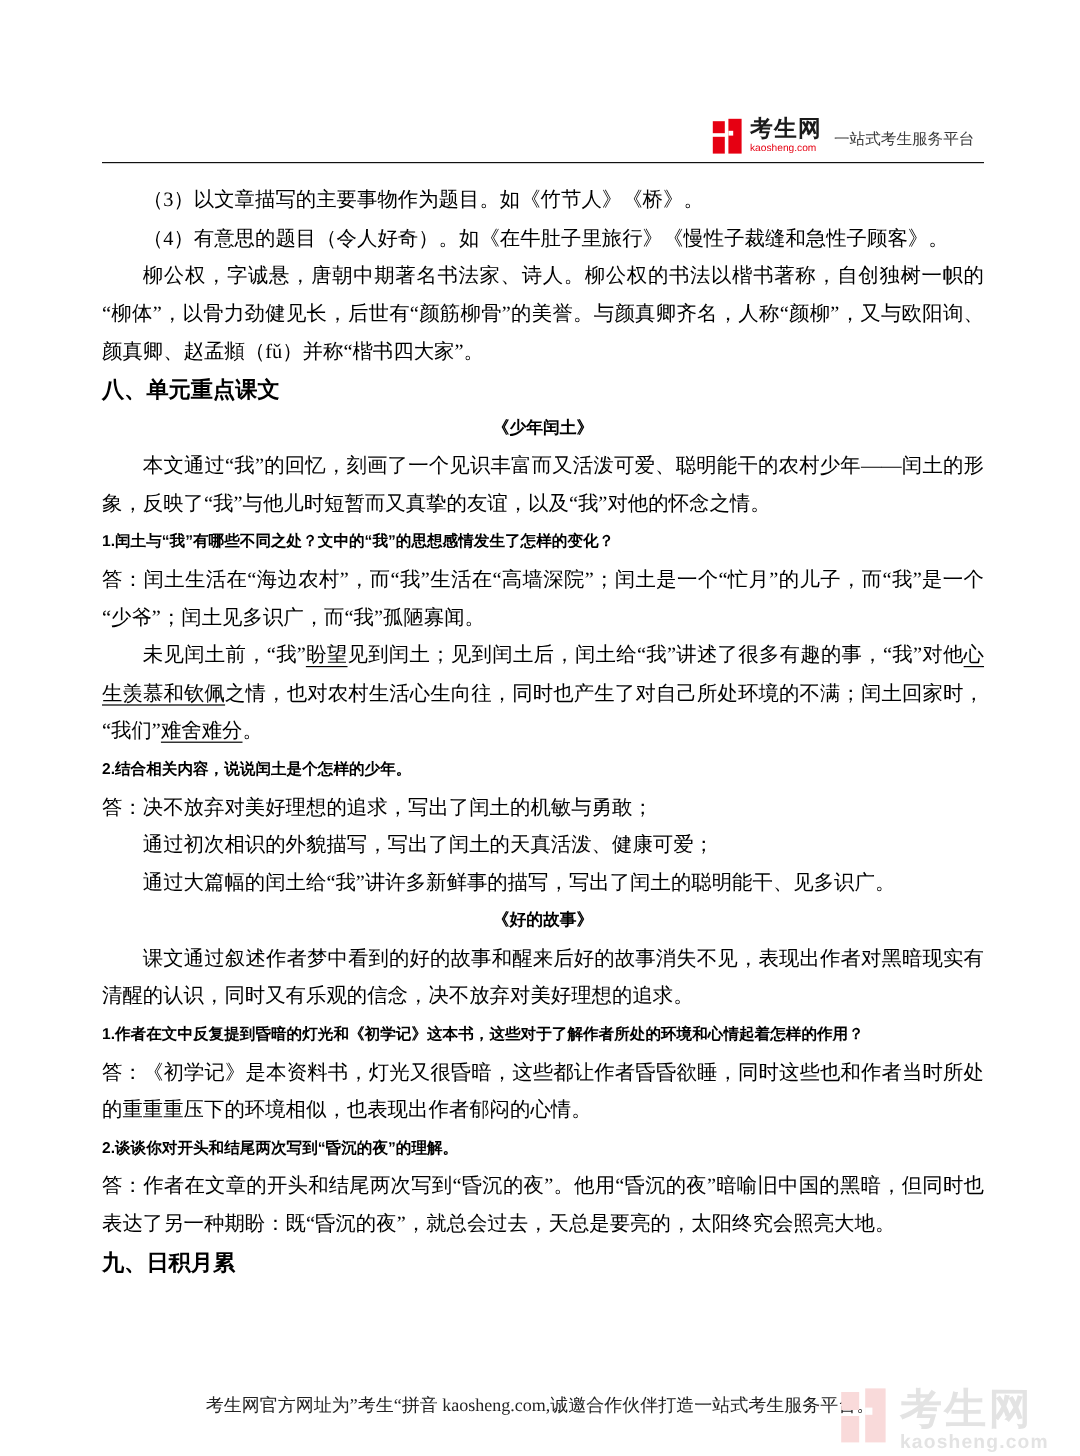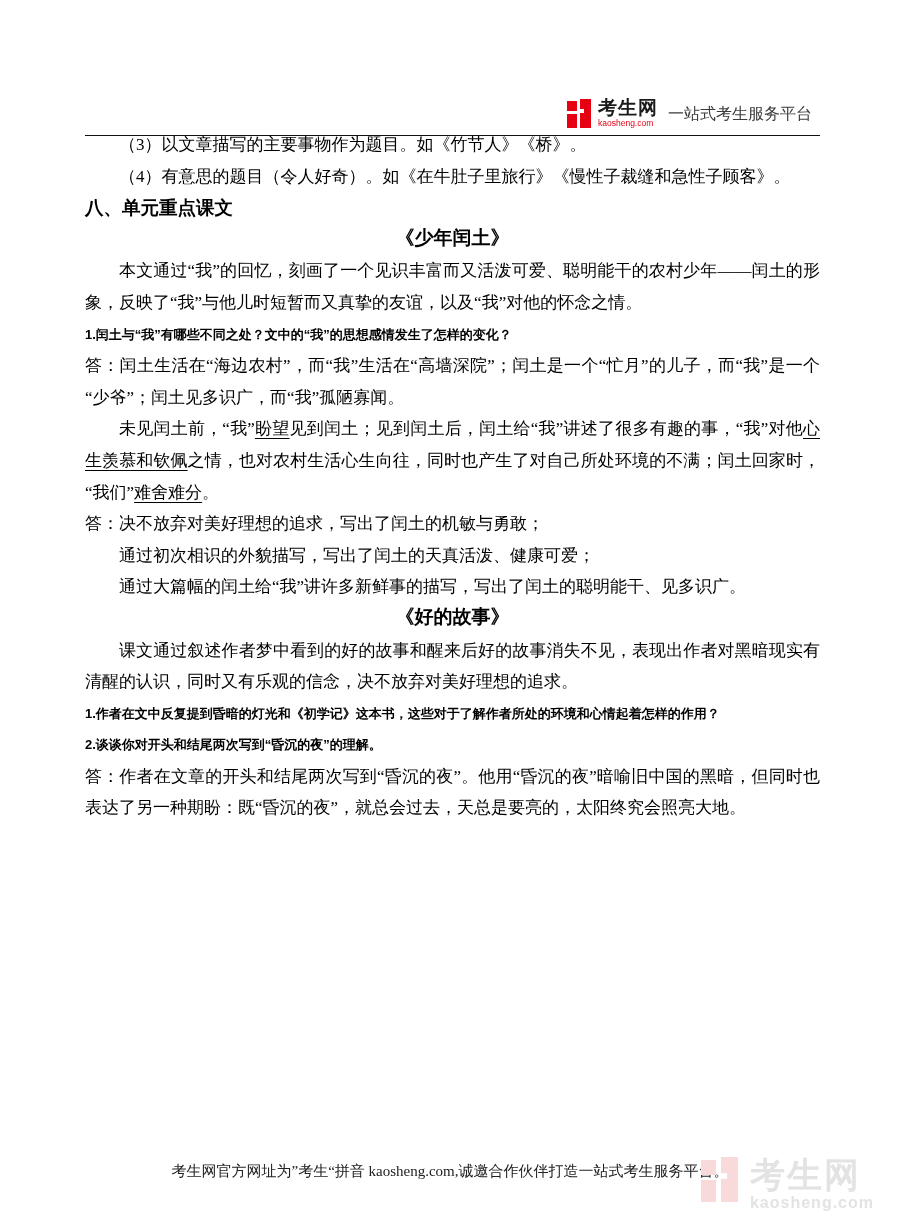--- a/index.html
+++ b/index.html
@@ -21,38 +21,38 @@
   }
   .logo-icon{position:relative;display:inline-block;width:25px;height:29px;flex:0 0 auto;}
   .logo-icon i{position:absolute;background:var(--brand-red,#e60012);}
   .logo-icon .b1{left:0;top:2px;width:10px;height:10px;}
   .logo-icon .b2{left:0;top:15px;width:10px;height:14px;}
   .logo-icon .b3{left:13px;top:0;width:11px;height:29px;}
   .logo-icon .notch{left:13px;top:10px;width:4px;height:4px;background:#fff;}
   .logo-text{display:flex;flex-direction:column;line-height:1;}
   .brand{font-family:"Liberation Sans",sans-serif;font-weight:bold;font-size:19px;letter-spacing:1px;color:#1a1a1a;}
   .domain{font-family:"Liberation Sans",sans-serif;font-size:8.5px;color:var(--brand-red,#e60012);margin-top:2px;}
-  .tagline{font-family:"Liberation Sans",sans-serif;font-size:16px;color:#3a3a3a;padding-bottom:3px;margin-left:4px;}
+  .tagline{font-family:"Liberation Sans",sans-serif;font-size:13px;color:#3a3a3a;padding-bottom:3px;margin-left:4px;}
   .rule{position:absolute;top:119px;left:85px;right:80px;border-top:1.6px solid #111;}
   
   .doc{
-    position:absolute;top:113px;left:85px;width:735px;
+    position:absolute;top:135px;left:85px;width:735px;
     font-size:17px;line-height:31.6px;
     text-align:justify;
   }
   .doc p{margin:0;padding:0;}
   .blk.indent{text-indent:2em;}
   .blk.plain{text-indent:0;}
   .blk.heading{
     font-family:"Liberation Sans","DejaVu Sans",sans-serif;
     font-weight:bold;font-size:18.5px;text-indent:0;text-align:left;
   }
   .blk.title{
-    font-family:Liberation Mono, monospace;
-    font-weight:bold;font-size:19px;text-align:center;text-indent:0;
+    font-family:Liberation Sans, sans-serif;
+    font-weight:bold;font-size:14px;text-align:center;text-indent:0;
   }
   .blk.question{
     font-family:"Liberation Sans","DejaVu Sans",sans-serif;
     font-weight:bold;font-size:13px;text-indent:0;
   }
   .blk u{text-decoration:underline;text-underline-offset:4px;}
   
   .footer-text{
     position:absolute;left:0;right:0;top:1146px;margin:0;
     text-align:center;font-size:15px;color:#222;
@@ -96,34 +96,38 @@
         <span class="domain">kaosheng.com</span>
       </span>
       <span class="tagline">一站式考生服务平台</span>
     </div>
     <div class="rule"></div>
   </div>
 
   <div class="doc">
       <p class="blk indent">（3）以文章描写的主要事物作为题目。如《竹节人》《桥》。</p>
       <p class="blk indent">（4）有意思的题目（令人好奇）。如《在牛肚子里旅行》《慢性子裁缝和急性子顾客》。</p>
+      <p class="blk indent">柳公权，字诚悬，唐朝中期著名书法家、诗人。柳公权的书法以楷书著称，自创独树一帜的“柳体”，以骨力劲健见长，后世有“颜筋柳骨”的美誉。与颜真卿齐名，人称“颜柳”，又与欧阳询、颜真卿、赵孟頫（fǔ）并称“楷书四大家”。</p>
       <p class="blk heading">八、单元重点课文</p>
       <p class="blk title">《少年闰土》</p>
       <p class="blk indent">本文通过“我”的回忆，刻画了一个见识丰富而又活泼可爱、聪明能干的农村少年——闰土的形象，反映了“我”与他儿时短暂而又真挚的友谊，以及“我”对他的怀念之情。</p>
       <p class="blk question">1.闰土与“我”有哪些不同之处？文中的“我”的思想感情发生了怎样的变化？</p>
       <p class="blk plain">答：闰土生活在“海边农村”，而“我”生活在“高墙深院”；闰土是一个“忙月”的儿子，而“我”是一个“少爷”；闰土见多识广，而“我”孤陋寡闻。</p>
       <p class="blk indent"><span>未见闰土前，“我”</span><u>盼望</u><span>见到闰土；见到闰土后，闰土给“我”讲述了很多有趣的事，“我”对他</span><u>心生羡慕和钦佩</u><span>之情，也对农村生活心生向往，同时也产生了对自己所处环境的不满；闰土回家时，“我们”</span><u>难舍难分</u><span>。</span></p>
+      <p class="blk question">2.结合相关内容，说说闰土是个怎样的少年。</p>
       <p class="blk plain">答：决不放弃对美好理想的追求，写出了闰土的机敏与勇敢；</p>
       <p class="blk indent">通过初次相识的外貌描写，写出了闰土的天真活泼、健康可爱；</p>
       <p class="blk indent">通过大篇幅的闰土给“我”讲许多新鲜事的描写，写出了闰土的聪明能干、见多识广。</p>
       <p class="blk title">《好的故事》</p>
       <p class="blk indent">课文通过叙述作者梦中看到的好的故事和醒来后好的故事消失不见，表现出作者对黑暗现实有清醒的认识，同时又有乐观的信念，决不放弃对美好理想的追求。</p>
       <p class="blk question">1.作者在文中反复提到昏暗的灯光和《初学记》这本书，这些对于了解作者所处的环境和心情起着怎样的作用？</p>
+      <p class="blk plain">答：《初学记》是本资料书，灯光又很昏暗，这些都让作者昏昏欲睡，同时这些也和作者当时所处的重重重压下的环境相似，也表现出作者郁闷的心情。</p>
       <p class="blk question">2.谈谈你对开头和结尾两次写到“昏沉的夜”的理解。</p>
       <p class="blk plain">答：作者在文章的开头和结尾两次写到“昏沉的夜”。他用“昏沉的夜”暗喻旧中国的黑暗，但同时也表达了另一种期盼：既“昏沉的夜”，就总会过去，天总是要亮的，太阳终究会照亮大地。</p>
+      <p class="blk heading">九、日积月累</p>
     </div>
 
   <p class="footer-text">考生网官方网址为”考生“拼音 kaosheng.com,诚邀合作伙伴打造一站式考生服务平台。</p>
 
   <div class="watermark">
     <span class="wm-icon">
       <i class="b1"></i>
         <i class="b2"></i>
         <i class="b3"></i>
         <i class="notch"></i>

